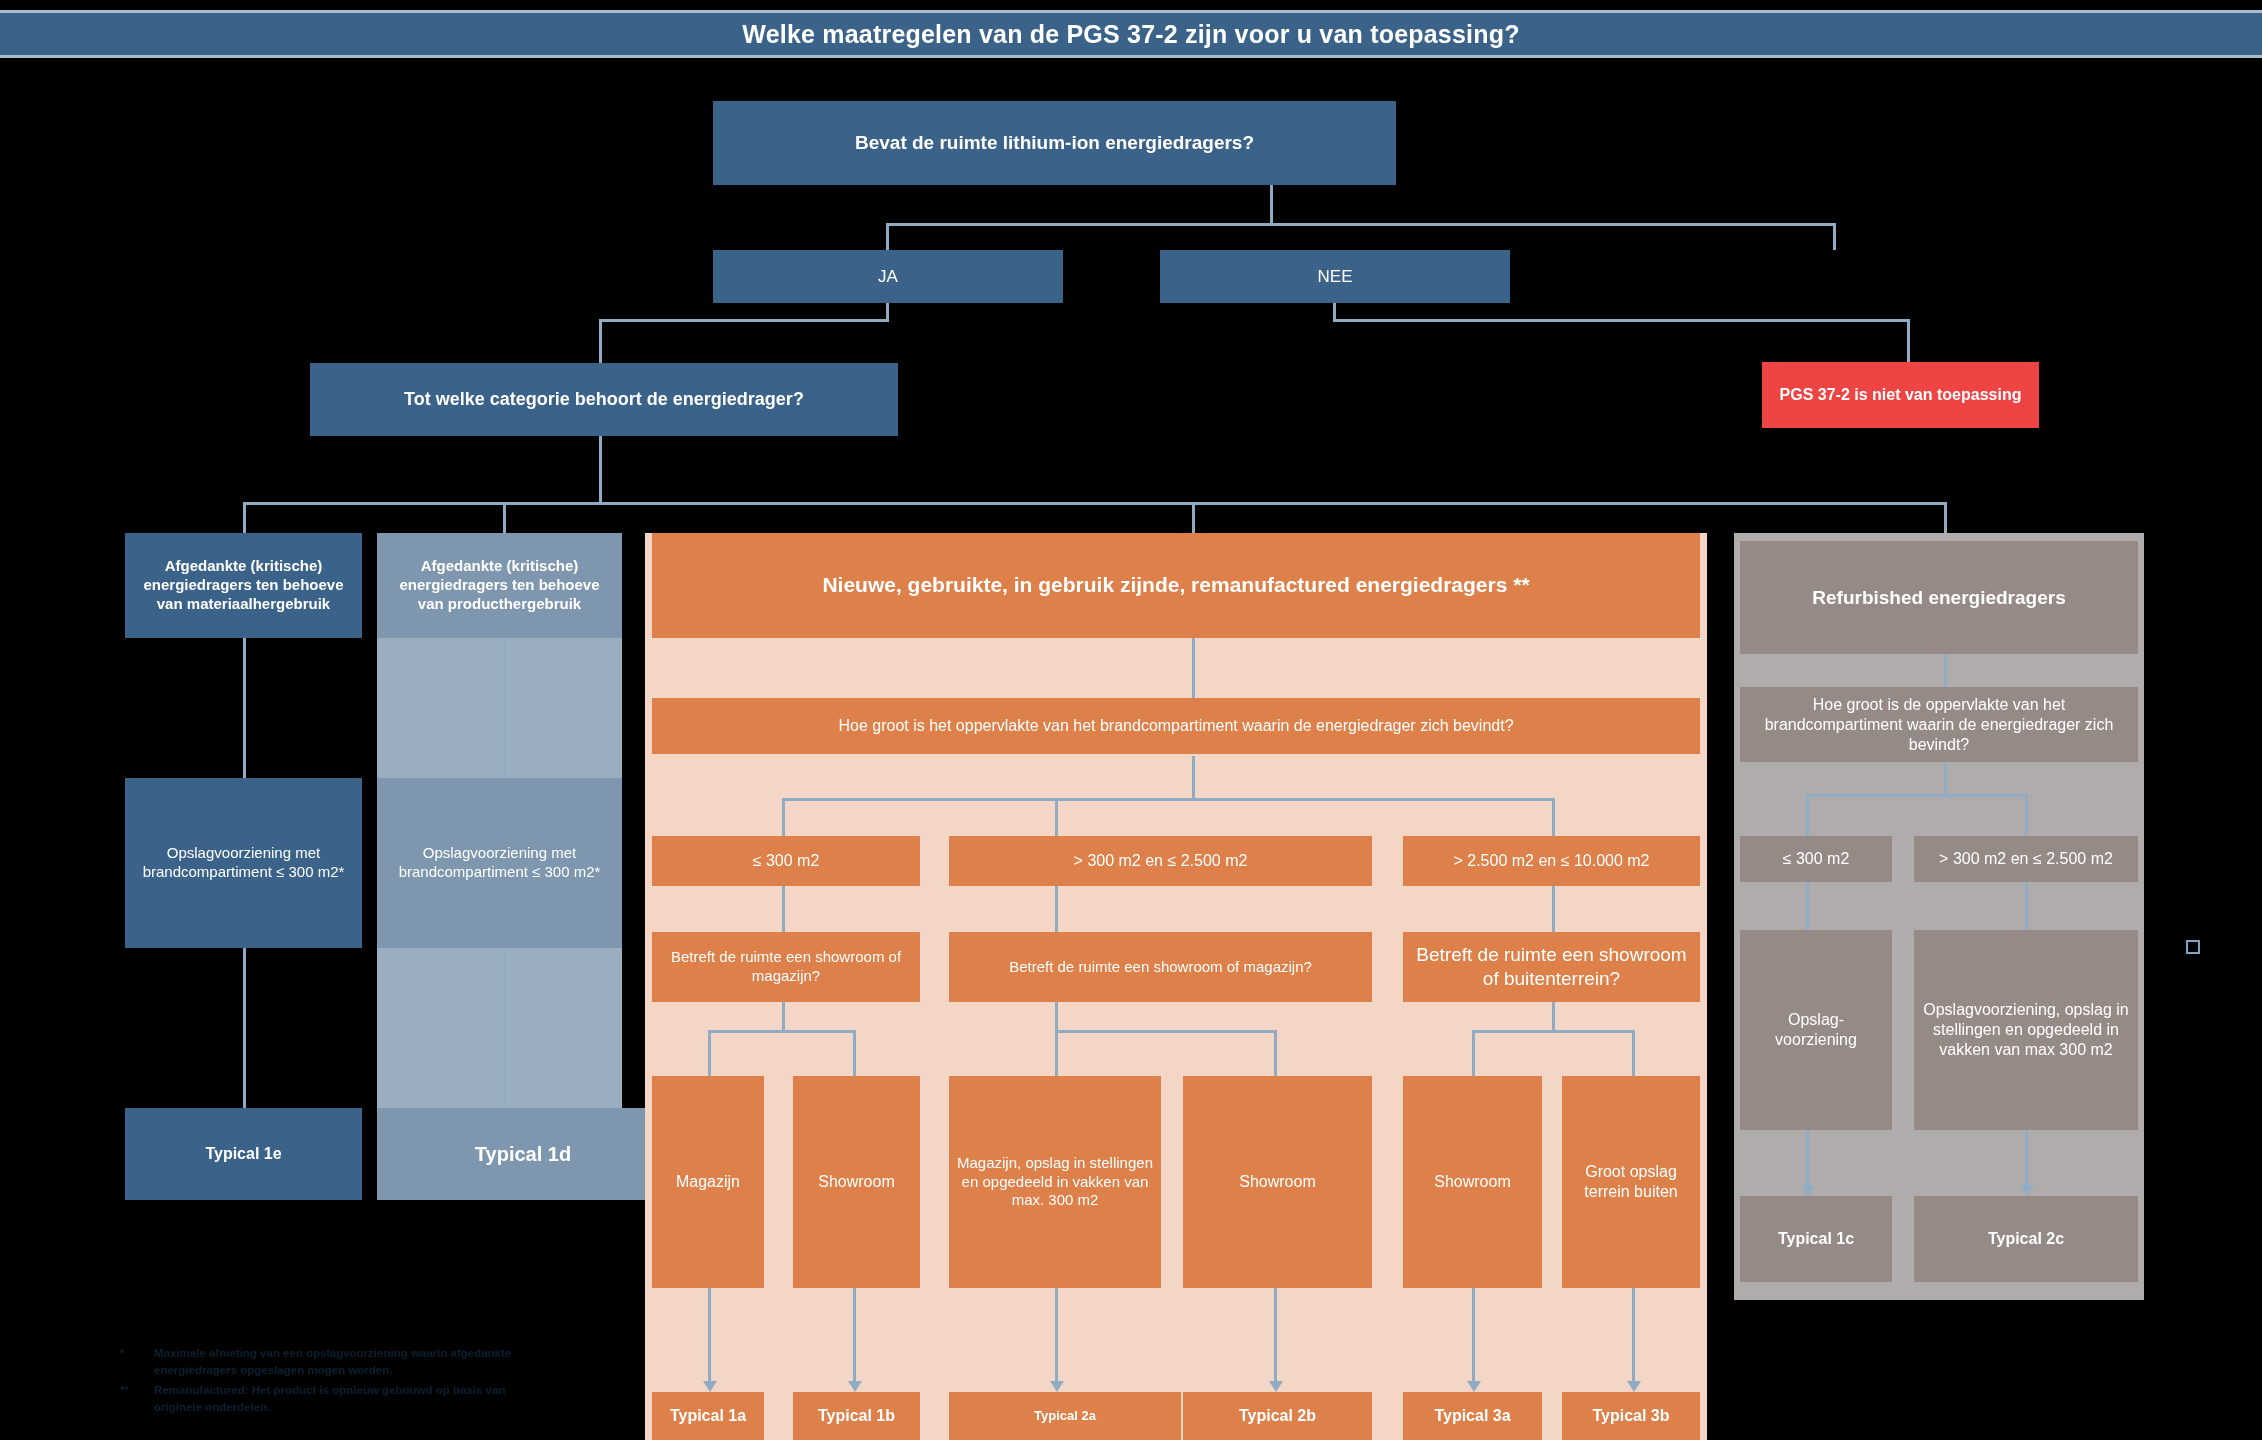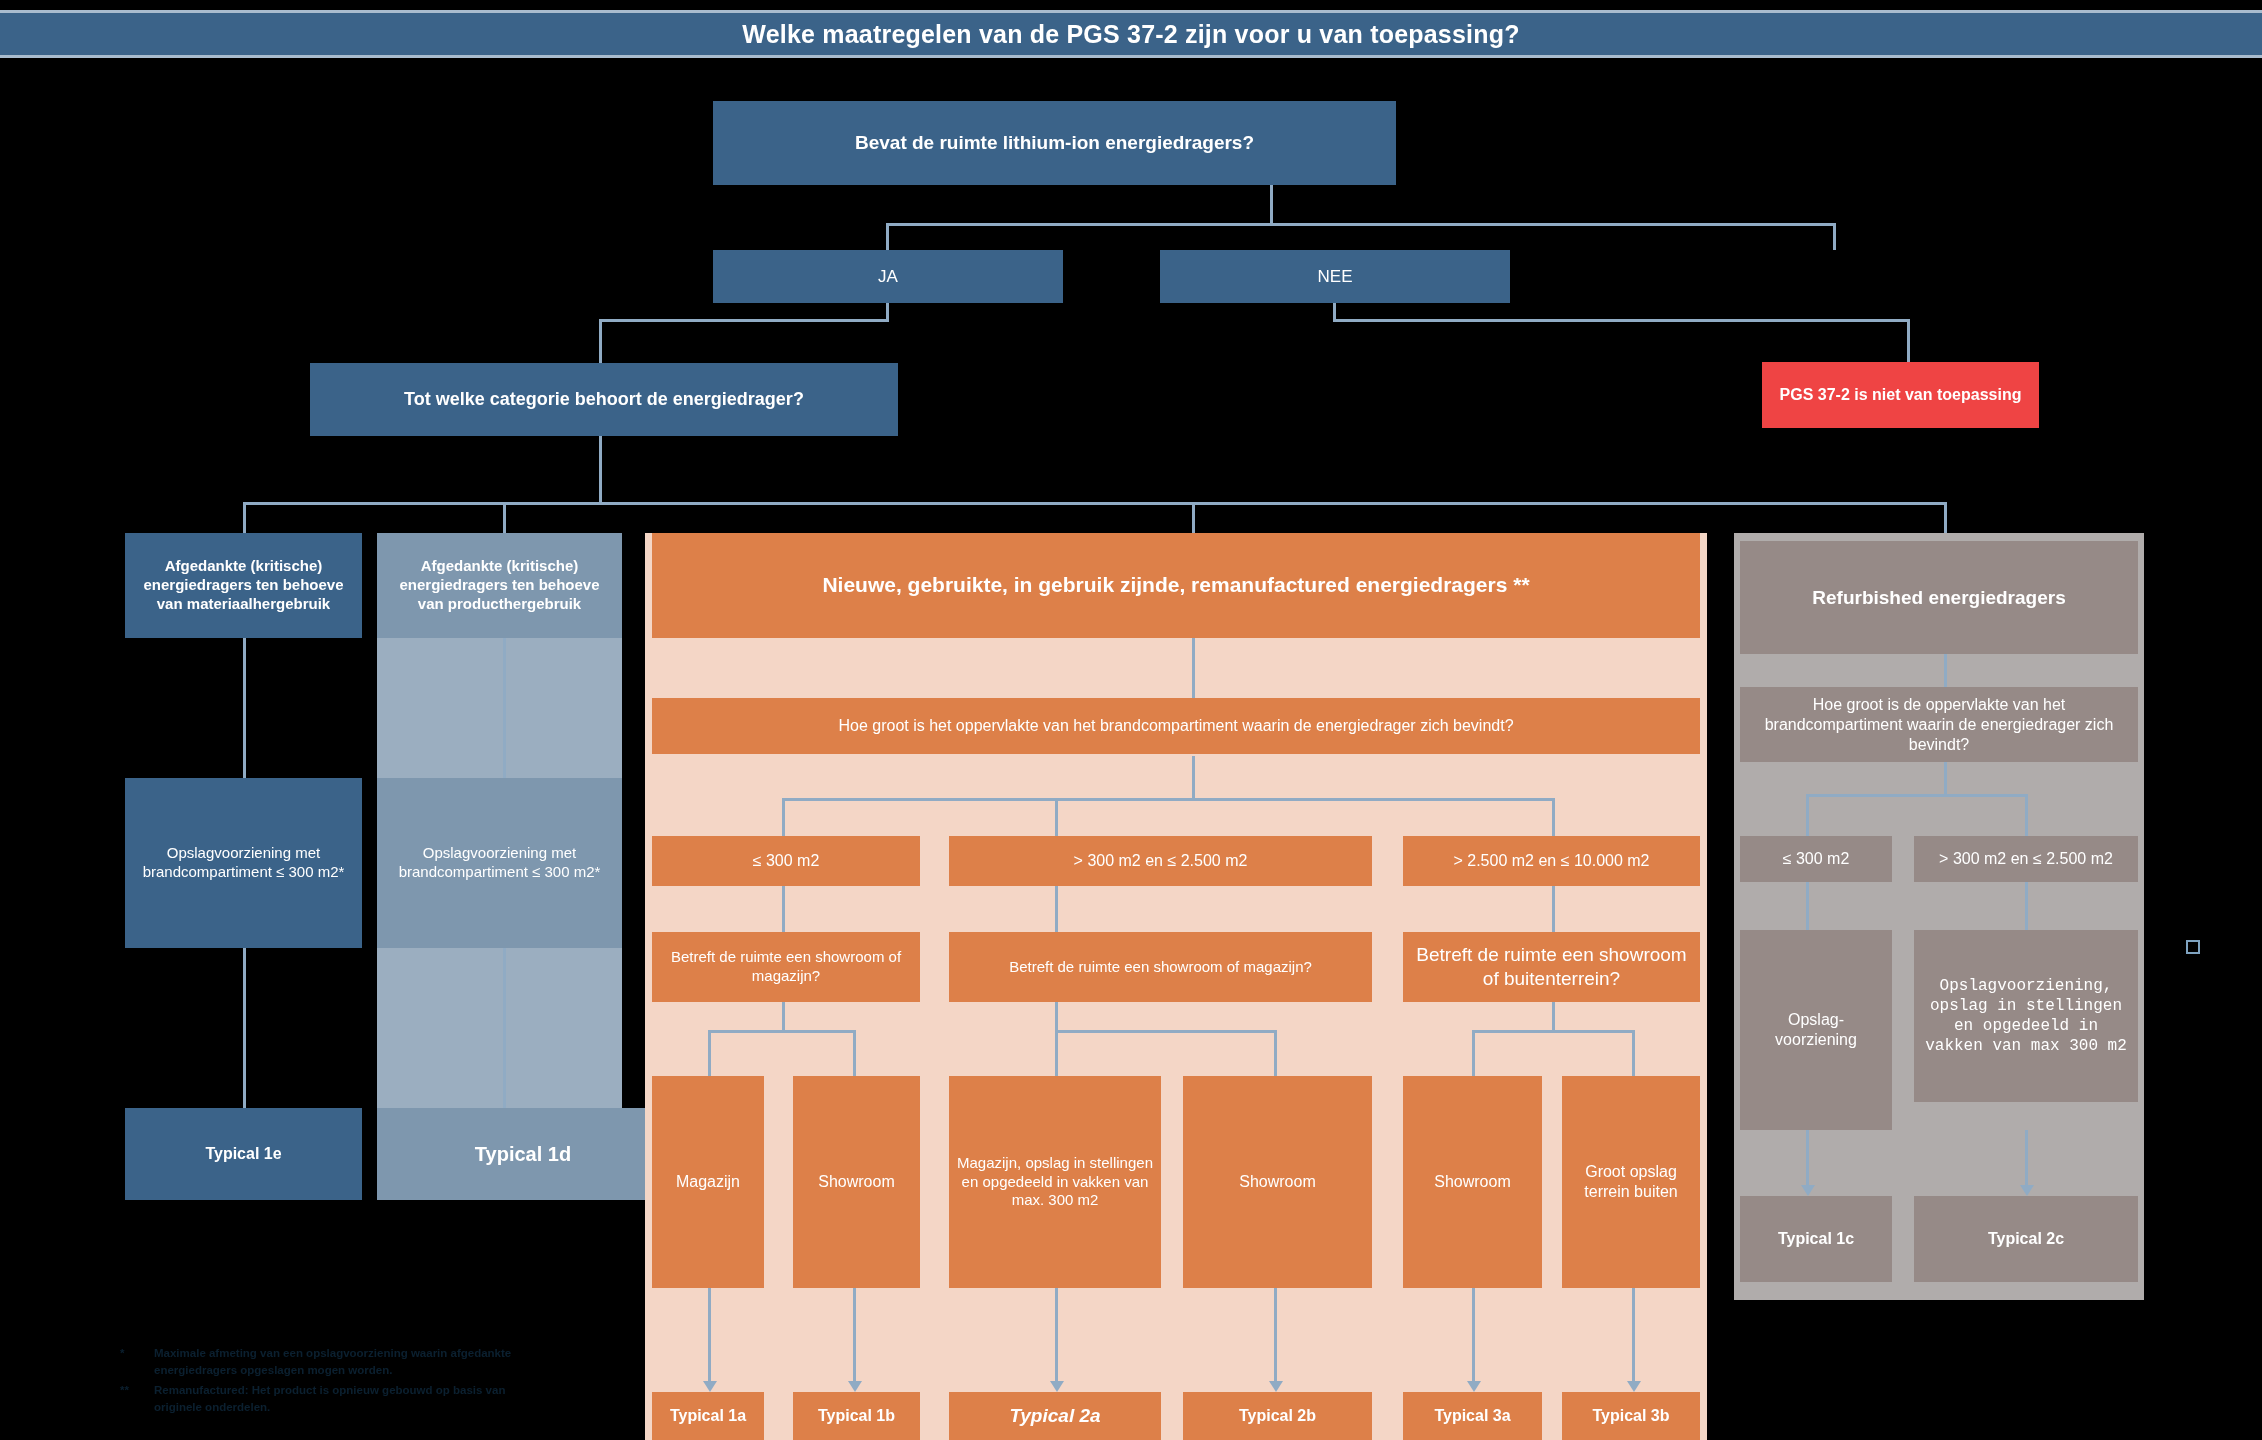--- a/index.html
+++ b/index.html
@@ -177,21 +177,21 @@
 <div class="abs node orange" style="left:949px;top:1076px;width:212px;height:212px;font-size:15px;">
   <span>Magazijn, opslag in stellingen en opgedeeld in vakken van max. 300 m2</span>
 </div>
 <div class="abs node orange" style="left:1183px;top:1076px;width:189px;height:212px;font-size:16px;">
   <span>Showroom</span>
 </div>
 <div class="ln vl abs" style="left:1055px;top:1288px;height:96px;"></div>
 <div class="arrow abs" style="left:1050px;top:1381px;"></div>
 <div class="ln vl abs" style="left:1274px;top:1288px;height:96px;"></div>
 <div class="arrow abs" style="left:1269px;top:1381px;"></div>
-<div class="abs node orange b" style="left:949px;top:1392px;width:212px;height:48px;font-size:19px;font-style:italic;">
+<div class="abs node orange b" style="left:949px;top:1392px;width:232px;height:48px;font-size:13px;">
   <span>Typical 2a</span>
 </div>
 <div class="abs node orange b" style="left:1183px;top:1392px;width:189px;height:48px;font-size:16px;">
   <span>Typical 2b</span>
 </div>
 
 <div class="abs node orange" style="left:1403px;top:836px;width:297px;height:50px;font-size:16px;">
   <span>&gt; 2.500 m2 en ≤ 10.000 m2</span>
 </div>
 <div class="ln vl abs" style="left:1552px;top:886px;height:46px;"></div>
@@ -240,21 +240,21 @@
 </div>
 <div class="abs node gray" style="left:1914px;top:836px;width:224px;height:46px;font-size:16px;">
   <span>&gt; 300 m2 en ≤ 2.500 m2</span>
 </div>
 <div class="ln vl abs" style="left:1806px;top:882px;height:48px;"></div>
 <div class="ln vl abs" style="left:2025px;top:882px;height:48px;"></div>
 
 <div class="abs node gray" style="left:1740px;top:930px;width:152px;height:200px;font-size:16px;">
   <span>Opslag-voorziening</span>
 </div>
-<div class="abs node gray" style="left:1914px;top:930px;width:224px;height:172px;font-size:16px;font-family:Liberation Mono, monospace;">
+<div class="abs node gray" style="left:1914px;top:930px;width:224px;height:200px;font-size:16px;">
   <span>Opslagvoorziening, opslag in stellingen en opgedeeld in vakken van max 300 m2</span>
 </div>
 <div class="ln vl abs" style="left:1806px;top:1130px;height:58px;"></div>
 <div class="arrow abs" style="left:1801px;top:1185px;"></div>
 <div class="ln vl abs" style="left:2025px;top:1130px;height:58px;"></div>
 <div class="arrow abs" style="left:2020px;top:1185px;"></div>
 
 <div class="abs node gray b" style="left:1740px;top:1196px;width:152px;height:86px;font-size:16px;">
   <span>Typical 1c</span>
 </div>

